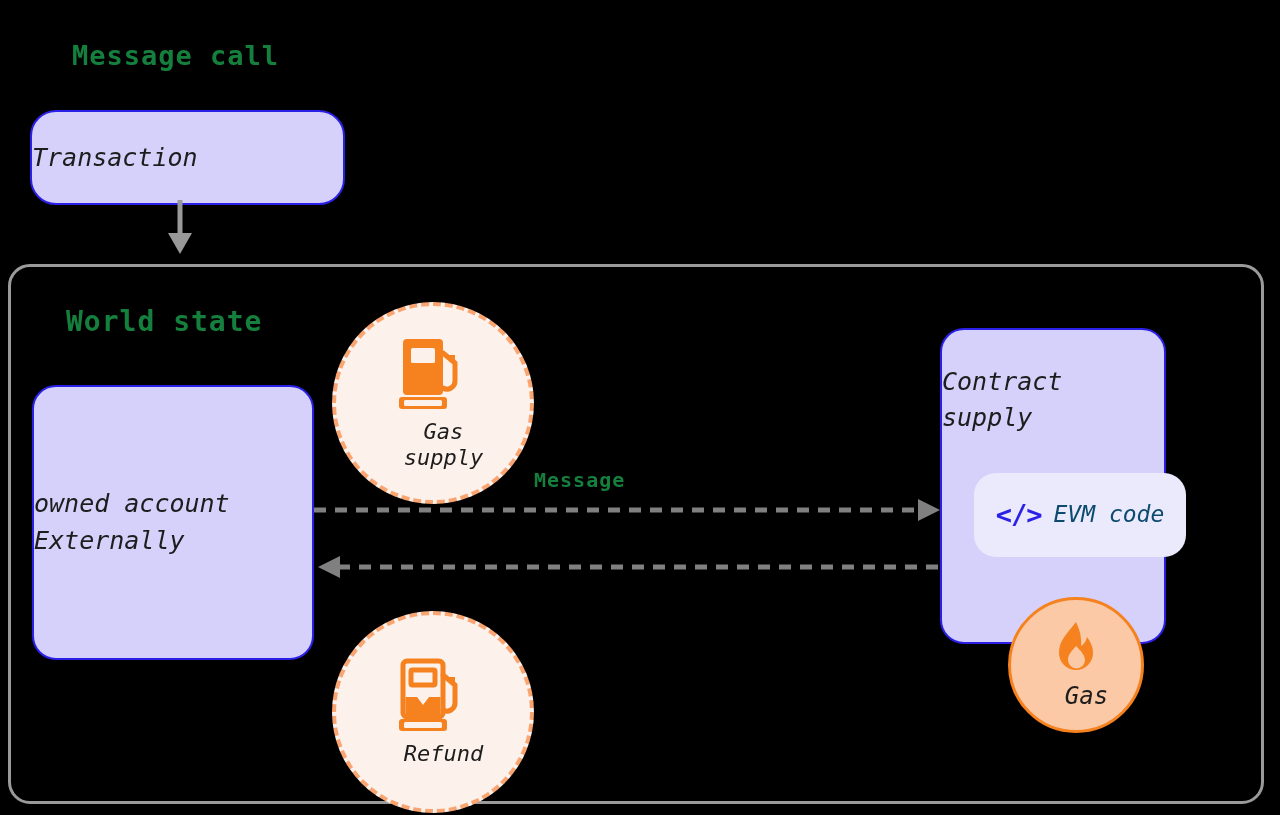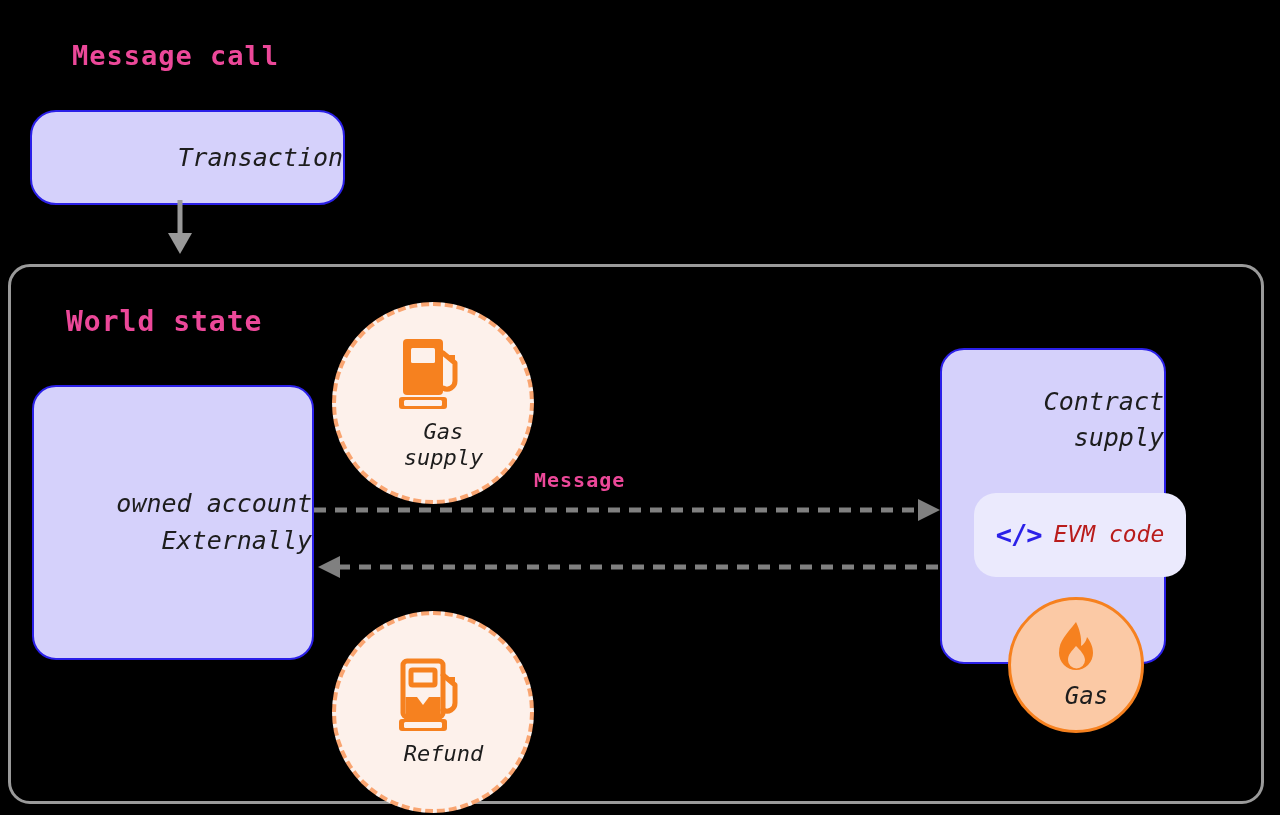--- a/index.html
+++ b/index.html
@@ -16,21 +16,21 @@
     height: 815px;
     background: #000000;
     overflow: hidden;
   }
 
   
   .title-mono {
     position: absolute;
     font-family: "DejaVu Sans Mono", monospace;
     font-weight: bold;
-    color: #ec4899;
+    color: #15803d;
     letter-spacing: 1px;
     white-space: nowrap;
   }
   #message-call-title {
     left: 72px;
     top: 40px;
     font-size: 27px;
   }
   #world-state-title {
     left: 66px;
@@ -57,21 +57,21 @@
   }
 
   
   .node-box {
     position: absolute;
     background: #D5D1FB;
     border: 2.5px solid #2B20E8;
     box-sizing: border-box;
     display: flex;
     flex-direction: column;
-    align-items: flex-end;
+    align-items: flex-start;
     justify-content: center;
     color: #1d1d1d;
     font-family: "DejaVu Sans Mono", monospace;
     font-style: italic;
     text-align: center;
   }
   #transaction-box {
     left: 30px;
     top: 110px;
     width: 315px;
@@ -83,21 +83,21 @@
     left: 32px;
     top: 385px;
     width: 282px;
     height: 275px;
     border-radius: 24px;
     font-size: 25px;
     line-height: 1.45;
   }
   #contract-box {
     left: 940px;
-    top: 348px;
+    top: 328px;
     width: 226px;
     height: 316px;
     border-radius: 24px;
     font-size: 25px;
     line-height: 1.45;
     justify-content: flex-start;
     padding-top: 34px;
   }
   .node-label { pointer-events: none; }
 
@@ -120,21 +120,21 @@
     font-weight: bold;
     font-size: 27px;
     color: #2B20E8;
     font-style: normal;
     letter-spacing: -1px;
   }
   #evm-code-badge .evm-text {
     font-family: "DejaVu Sans Mono", monospace;
     font-style: italic;
     font-size: 23px;
-    color: #b91c1c;
+    color: #0c4a6e;
   }
 
   
   .gas-circle {
     position: absolute;
     border-radius: 50%;
     background: #FDF1EB;
     border: 4px dashed #F9A571;
     box-sizing: border-box;
     display: flex;

